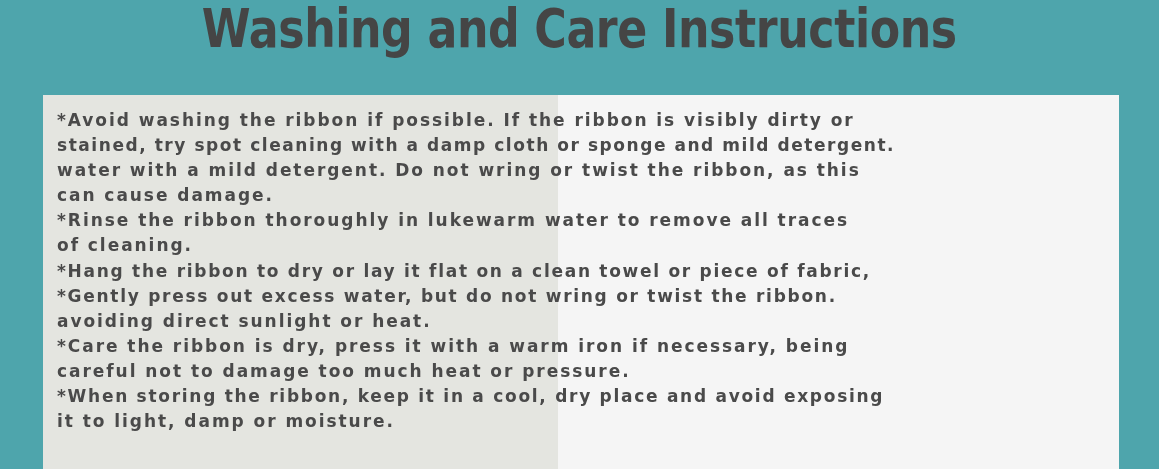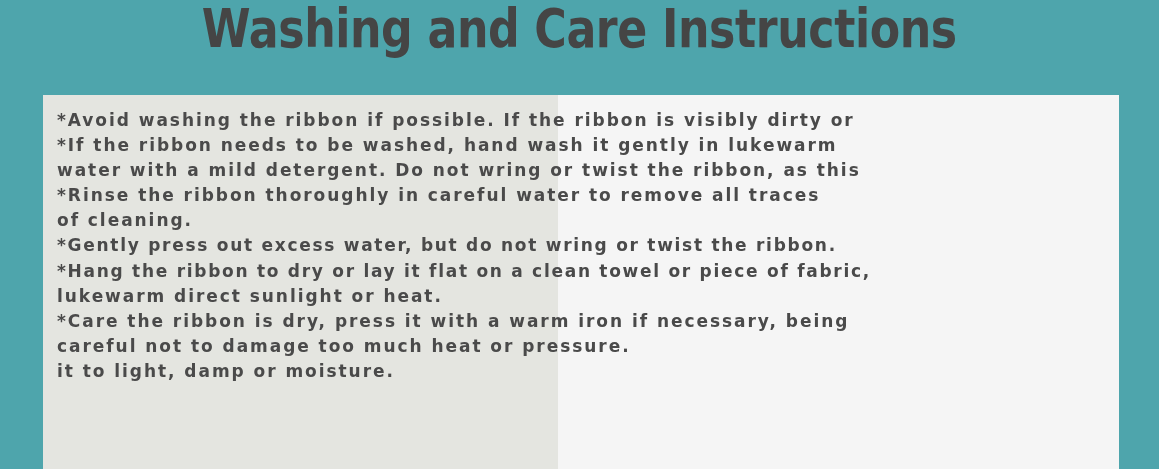--- a/index.html
+++ b/index.html
@@ -99,26 +99,28 @@
   <div class="title-bar">
     <div class="title">Washing and Care Instructions</div>
   </div>
 
   <div class="panel">
     <div class="panel-left-fill"></div>
     <div class="panel-right-fill"></div>
 
     <div class="body-text">
       <div class="line">*Avoid washing the ribbon if possible. If the ribbon is visibly dirty or</div>
-      <div class="line">*If the ribbon needs to be washed, hand wash it gently in lukewarm</div>
+      <div class="line tighter">stained, try spot cleaning with a damp cloth or sponge and mild detergent.</div>
       <div class="line">water with a mild detergent. Do not wring or twist the ribbon, as this</div>
-      <div class="line">*Rinse the ribbon thoroughly in careful water to remove all traces</div>
+      <div class="line">can cause damage.</div>
+      <div class="line">*Rinse the ribbon thoroughly in lukewarm water to remove all traces</div>
       <div class="line">of cleaning.</div>
+      <div class="line tight">*Hang the ribbon to dry or lay it flat  on a clean towel or piece of fabric,</div>
       <div class="line tight">*Gently press out excess water, but do not wring or twist the ribbon.</div>
-      <div class="line tight">*Hang the ribbon to dry or lay it flat  on a clean towel or piece of fabric,</div>
-      <div class="line">lukewarm direct sunlight or heat.</div>
+      <div class="line">avoiding direct sunlight or heat.</div>
       <div class="line">*Care the ribbon is dry, press it with a warm iron if necessary, being</div>
       <div class="line">careful not to damage too much heat or pressure.</div>
+      <div class="line tight">*When storing the ribbon, keep it in a cool, dry place and avoid exposing</div>
       <div class="line">it to light, damp or moisture.</div>
     </div>
   </div>
 
 </div>
 
 </body></html>

